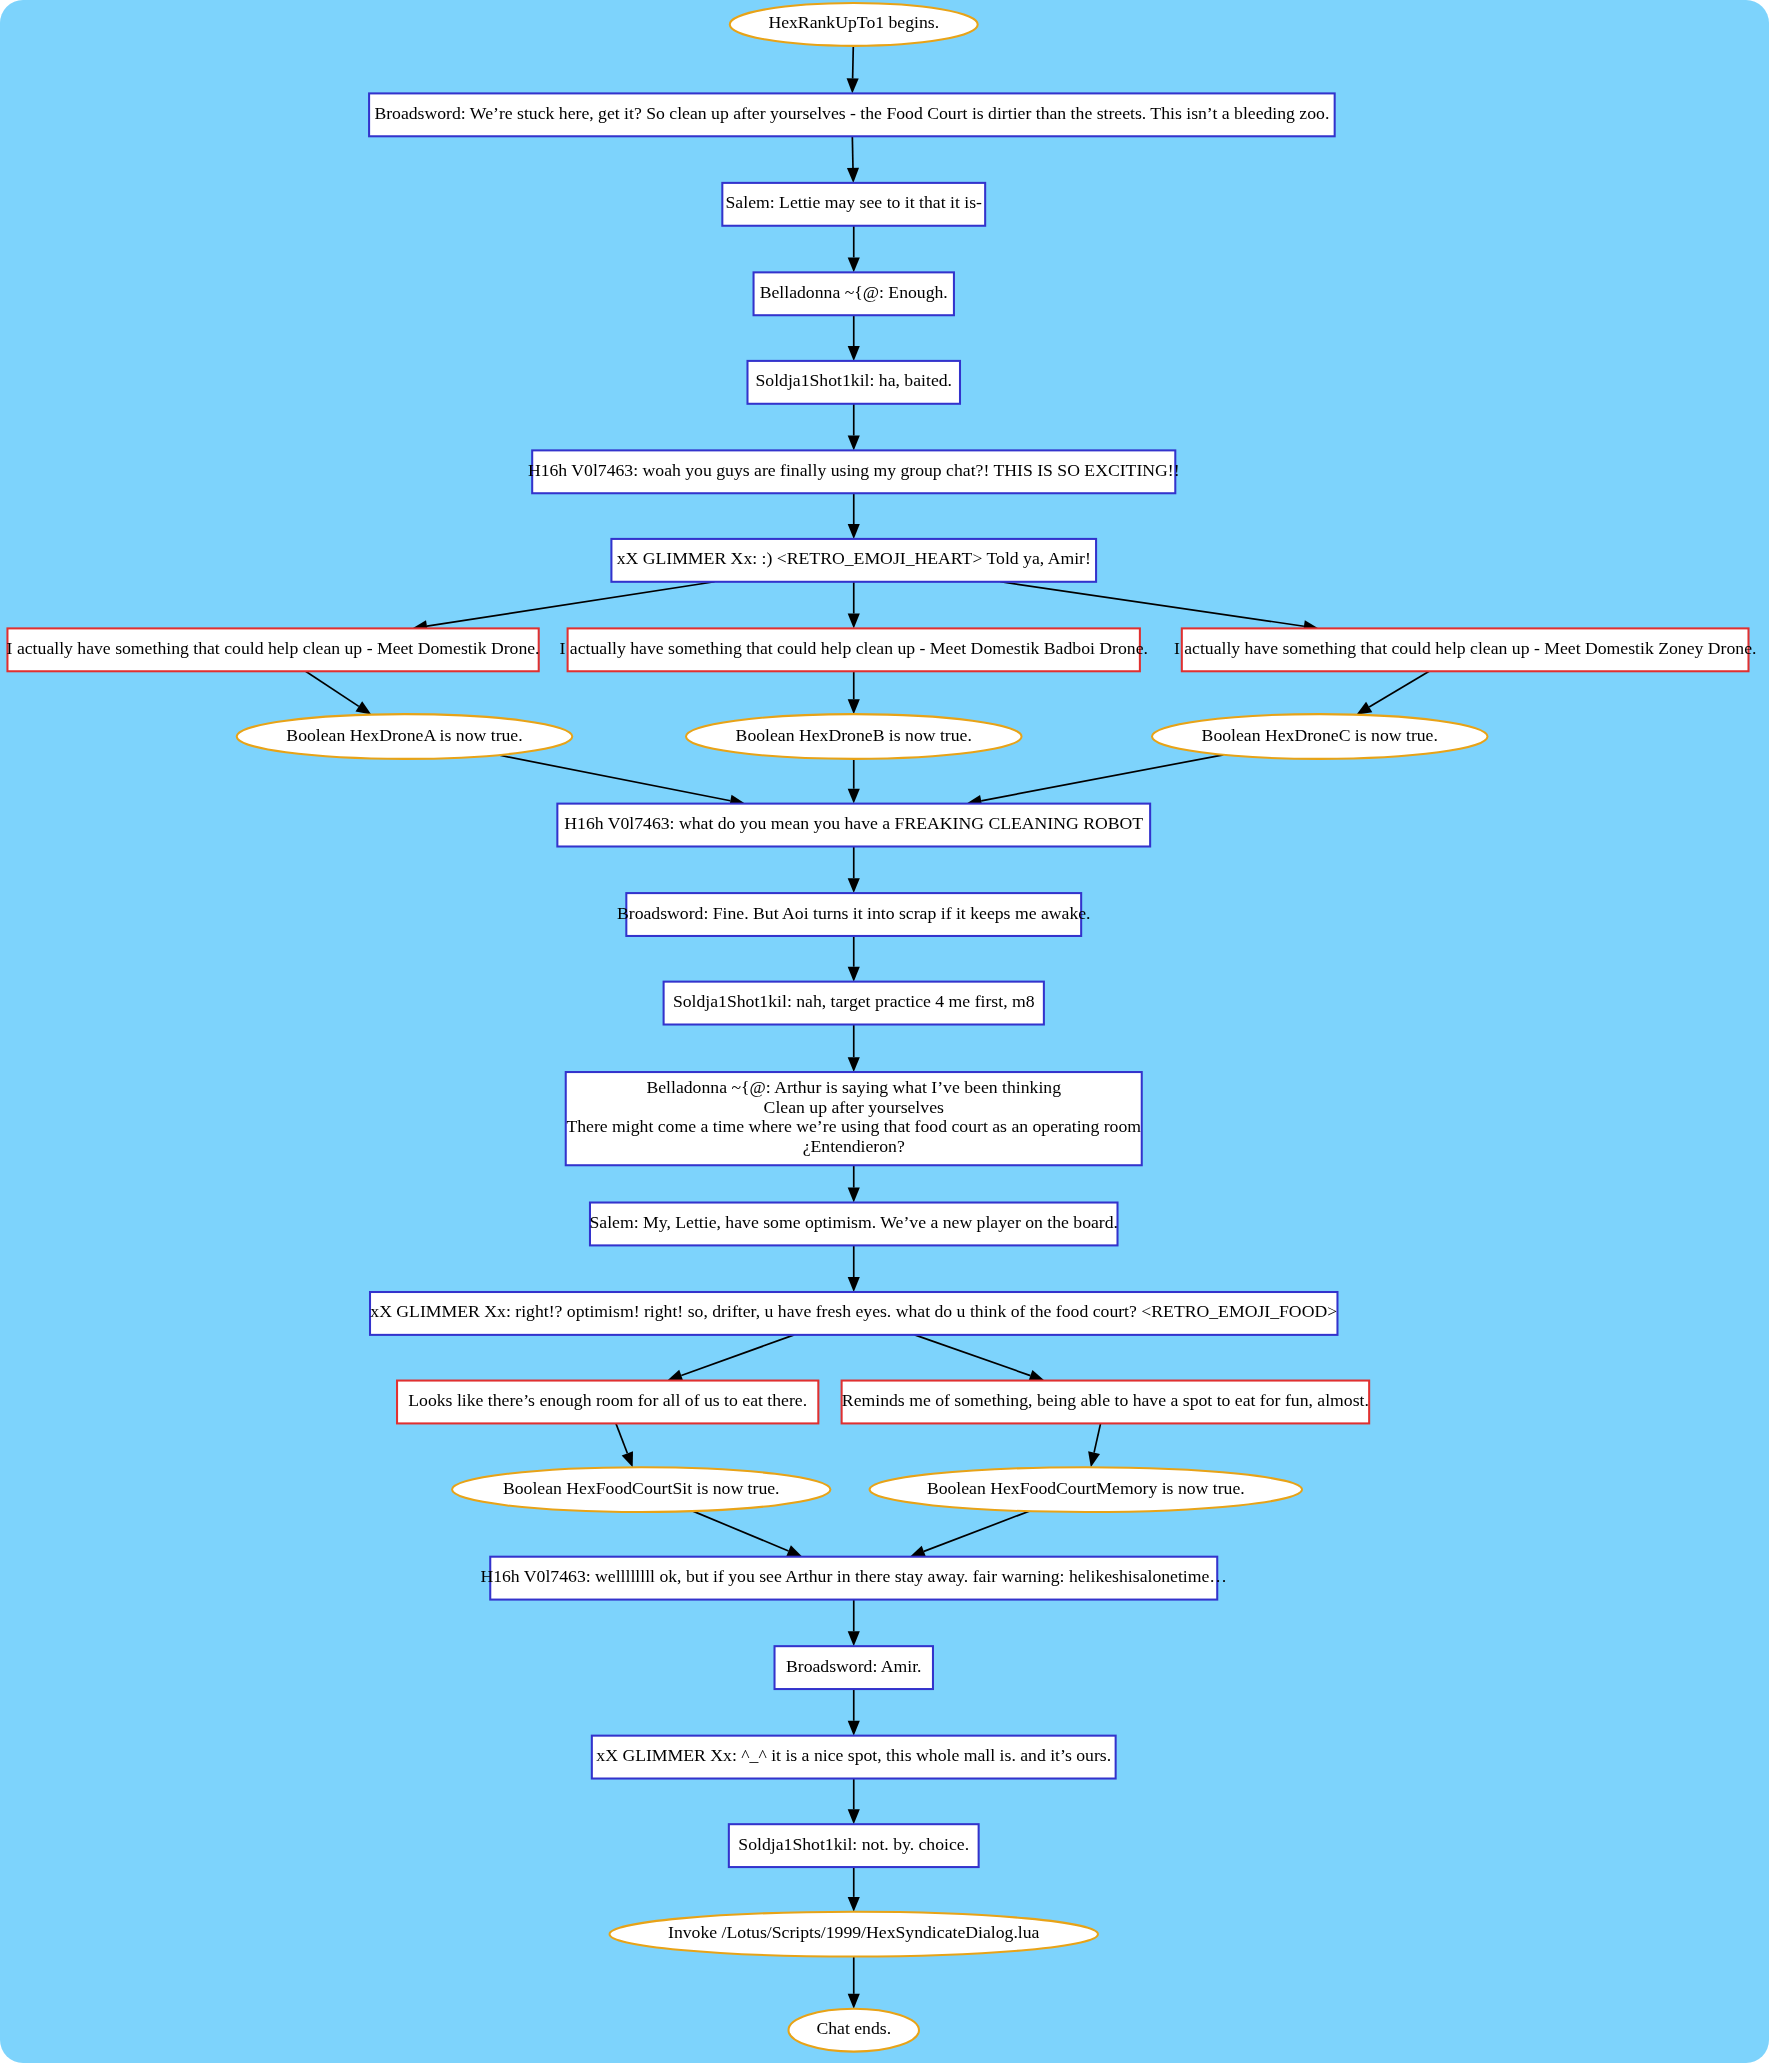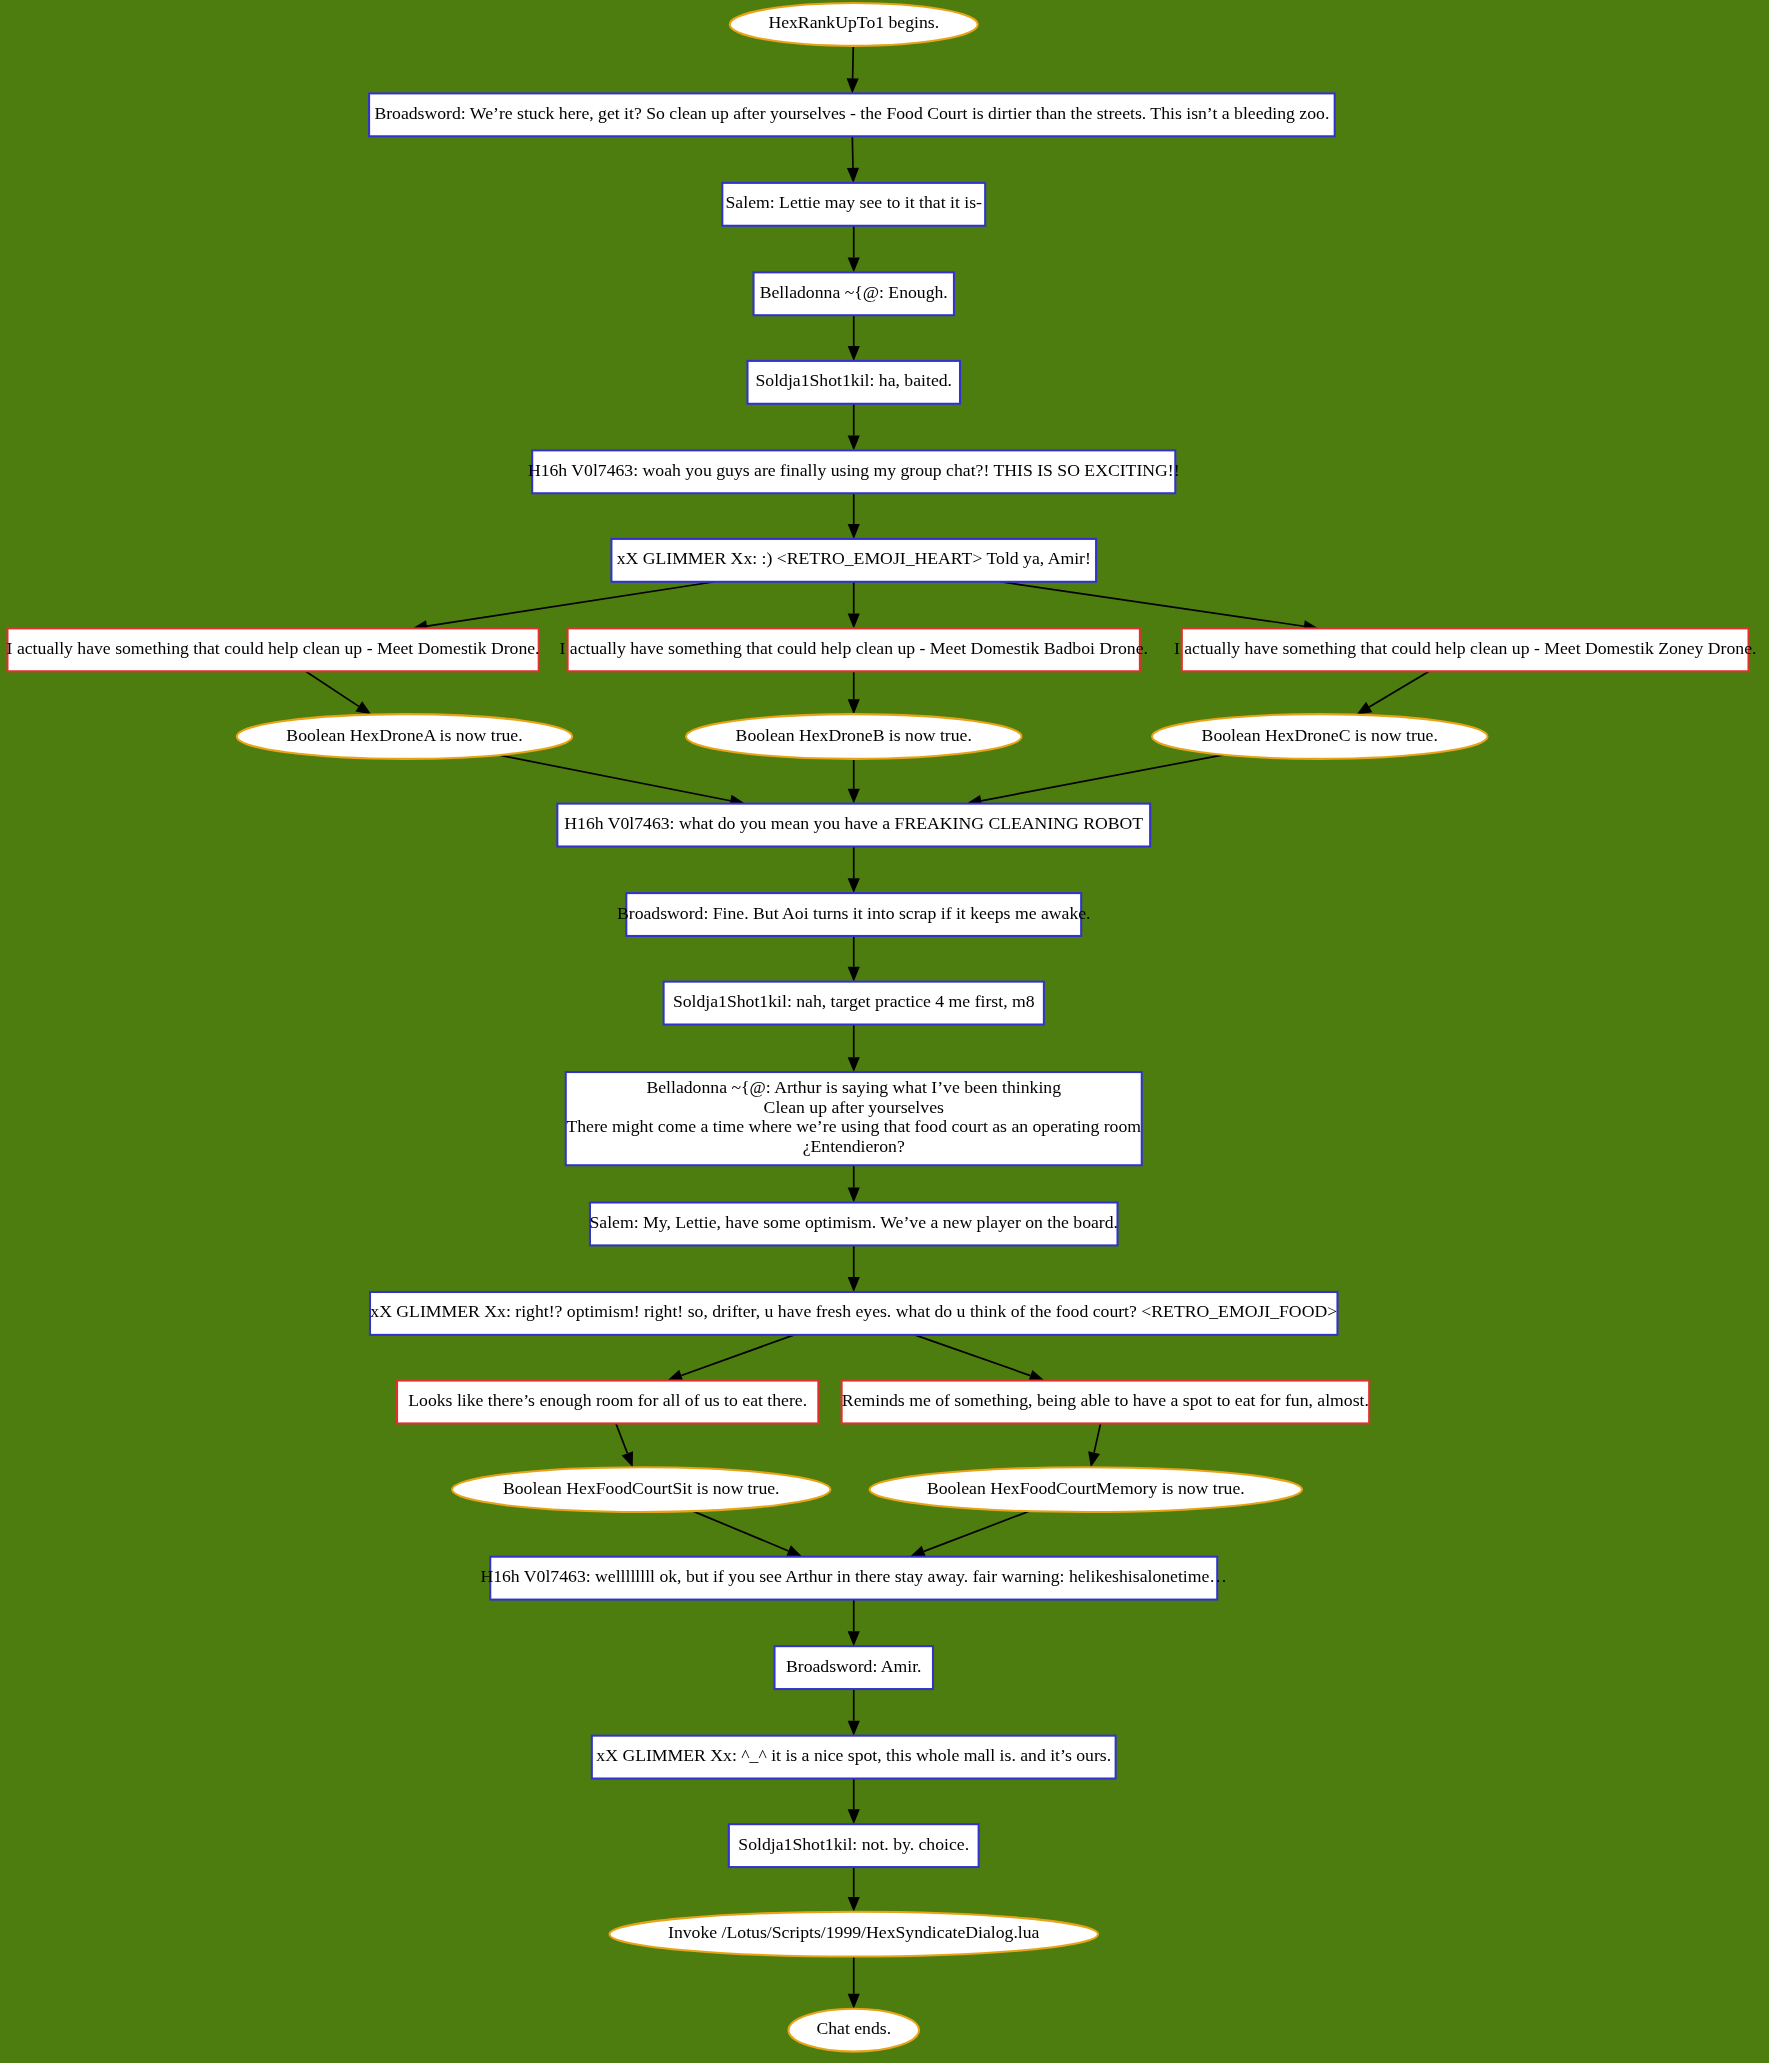--- a/index.html
+++ b/index.html
@@ -10,21 +10,22 @@
   body {
     font-family: "Liberation Serif", "DejaVu Serif", serif;
     width: 1769px;
     height: 2063px;
     overflow: hidden;
   }
   #graph-root {
     position: relative;
     width: 1769px;
     height: 2063px;
-    background: #4d7c0f;
+    background: #7dd3fc;
+    border-radius: 23px;
   }
   svg#graph-canvas {
     position: absolute;
     top: 0;
     left: 0;
     width: 1769px;
     height: 2063px;
   }
   .node-box {
     fill: #ffffff;

